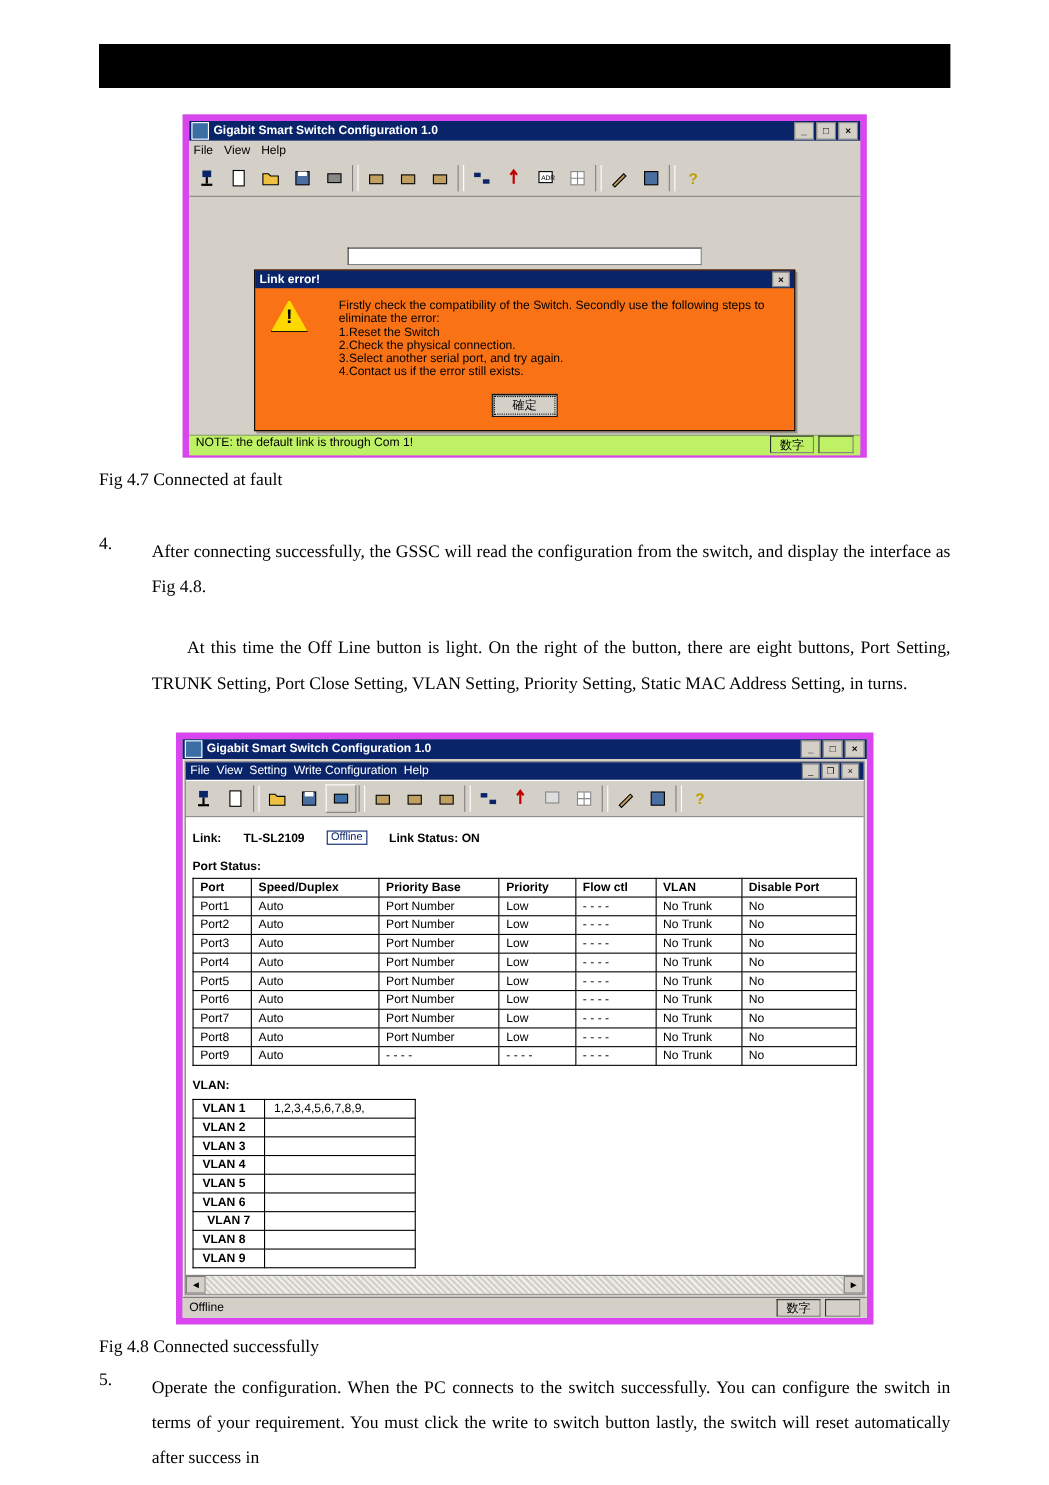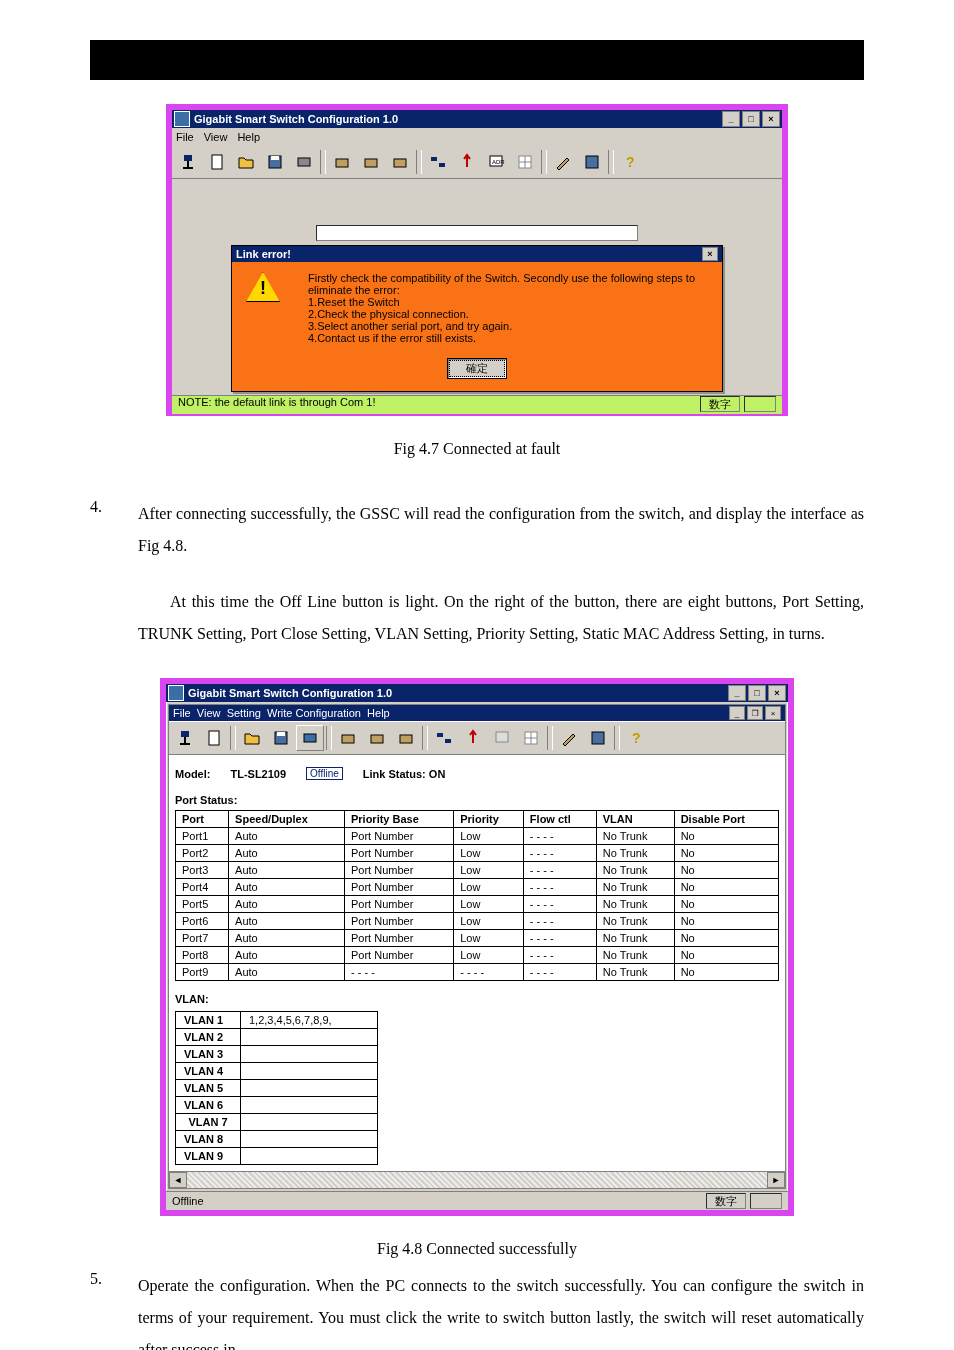--- a/index.html
+++ b/index.html
@@ -1,18 +1,18 @@
 <!DOCTYPE html>
 <html><head>
 <meta charset="utf-8">
 <style>
 body{margin:0;background:#fff;font-family:"Times New Roman",serif;font-size:16px;color:#000;width:954px}
 .page{padding:40px 90px 30px 90px}
 .blackbar{background:#000;height:40px;margin:0 0 24px 0}
-.figlabel{text-align:center;margin:24px 0 40px 0}
+.figlabel{margin:12px 0 40px 0}
 .para{text-align:justify;line-height:2.0;margin:0 0 28px 0}
 .indent{padding-left:48px;text-indent:2em}
 .listrow{display:flex;gap:22px;margin-bottom:4px}
 .listnum{flex:0 0 26px}
 .listbody{flex:1}
 
 .win{font-family:Tahoma,Verdana,sans-serif;font-size:11px;color:#000;background:#d4d0c8;border:6px solid #d946ef;position:relative;box-shadow:0 0 0 1px #fff inset}
 .titlebar{height:18px;background:linear-gradient(#0a246a,#0a246a);color:#fff;display:flex;align-items:center;padding:0 2px;font-weight:bold;font-size:11px}
 .titlebar .winicon{width:14px;height:14px;background:#3a6ea5;margin-right:4px;border:1px solid #fff}
 .titlebar .spacer{flex:1}
@@ -314,21 +314,21 @@
           </div>
         <div class="tsep"></div>
         <div class="tbtn">
             <svg viewBox="0 0 18 18">
               <text x="5" y="14" font-size="14" fill="#c0a000" font-weight="bold">?</text>
             </svg>
           </div>
       </div>
       <div class="content">
         <div class="modelrow">
-          <span>Model:</span>
+          <span>Link:</span>
           <span>TL-SL2109</span>
           <span class="badge">Offline</span>
           <span><span>Link Status:</span>&nbsp;<span>ON</span></span>
         </div>
         <div class="sectlabel">Port Status:</div>
         <table class="grid">
           <thead>
               <tr id="pt-head">
                 <th>Port</th>
                 <th>Speed/Duplex</th>

